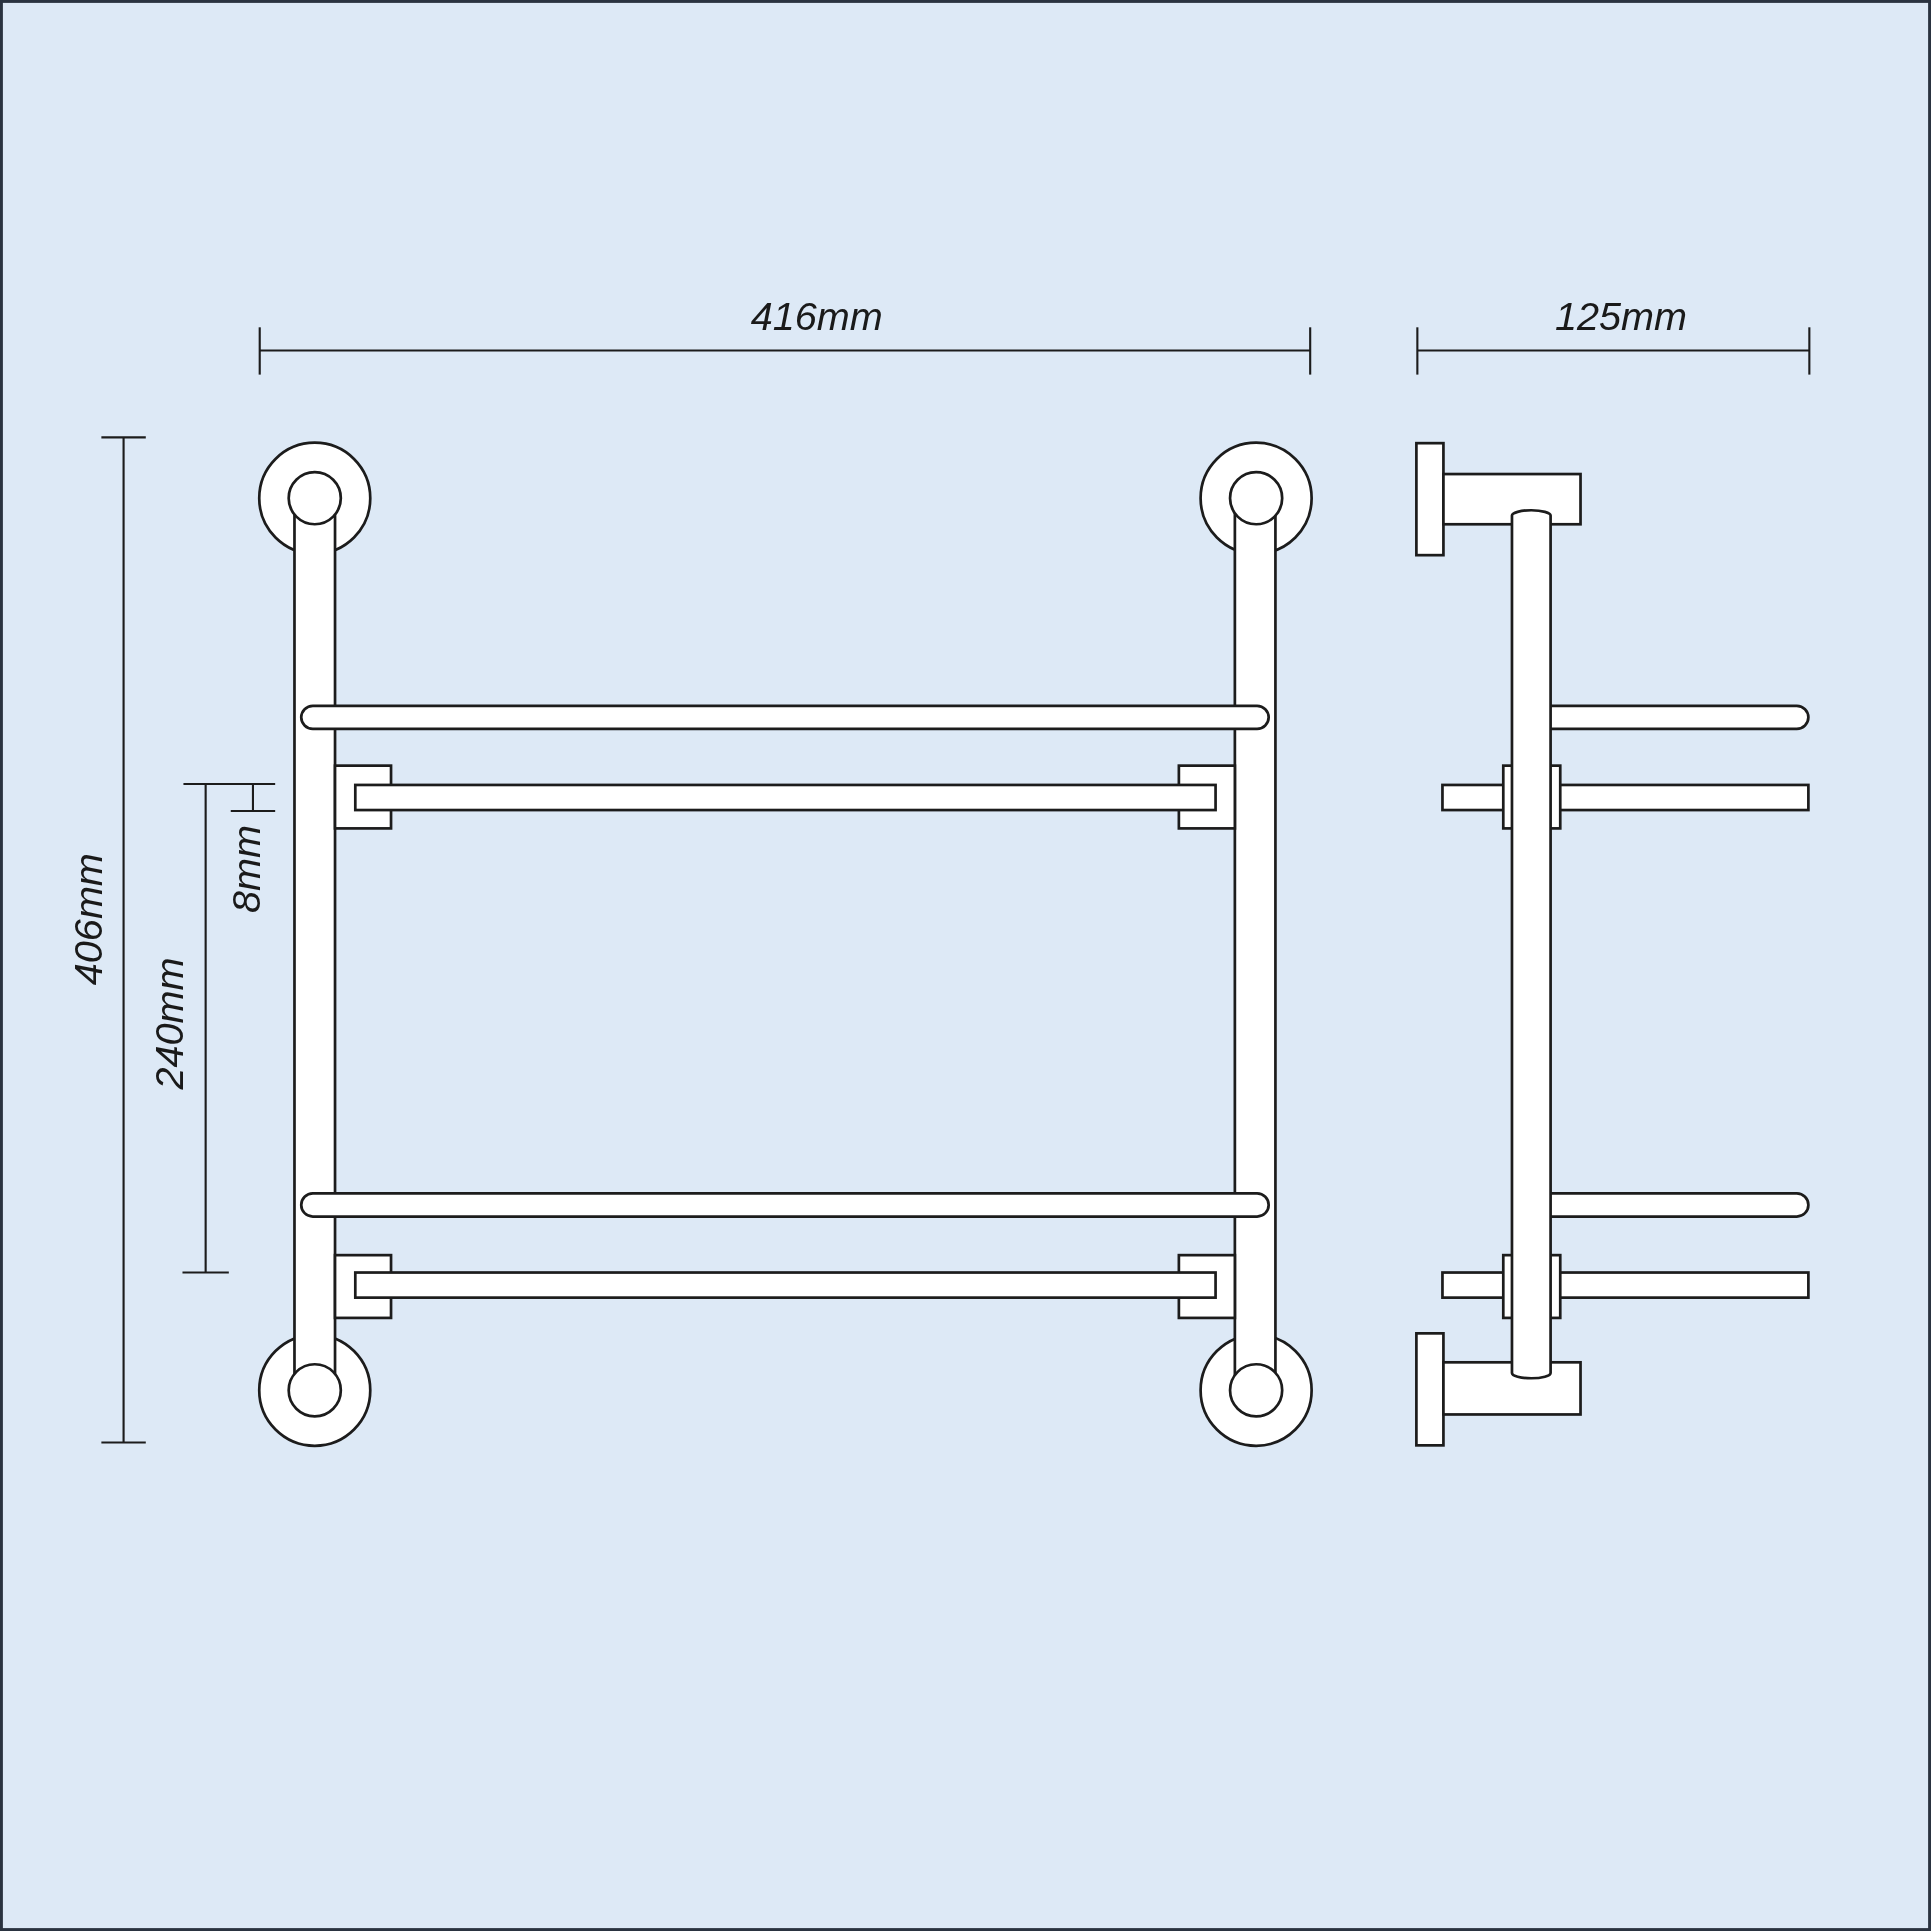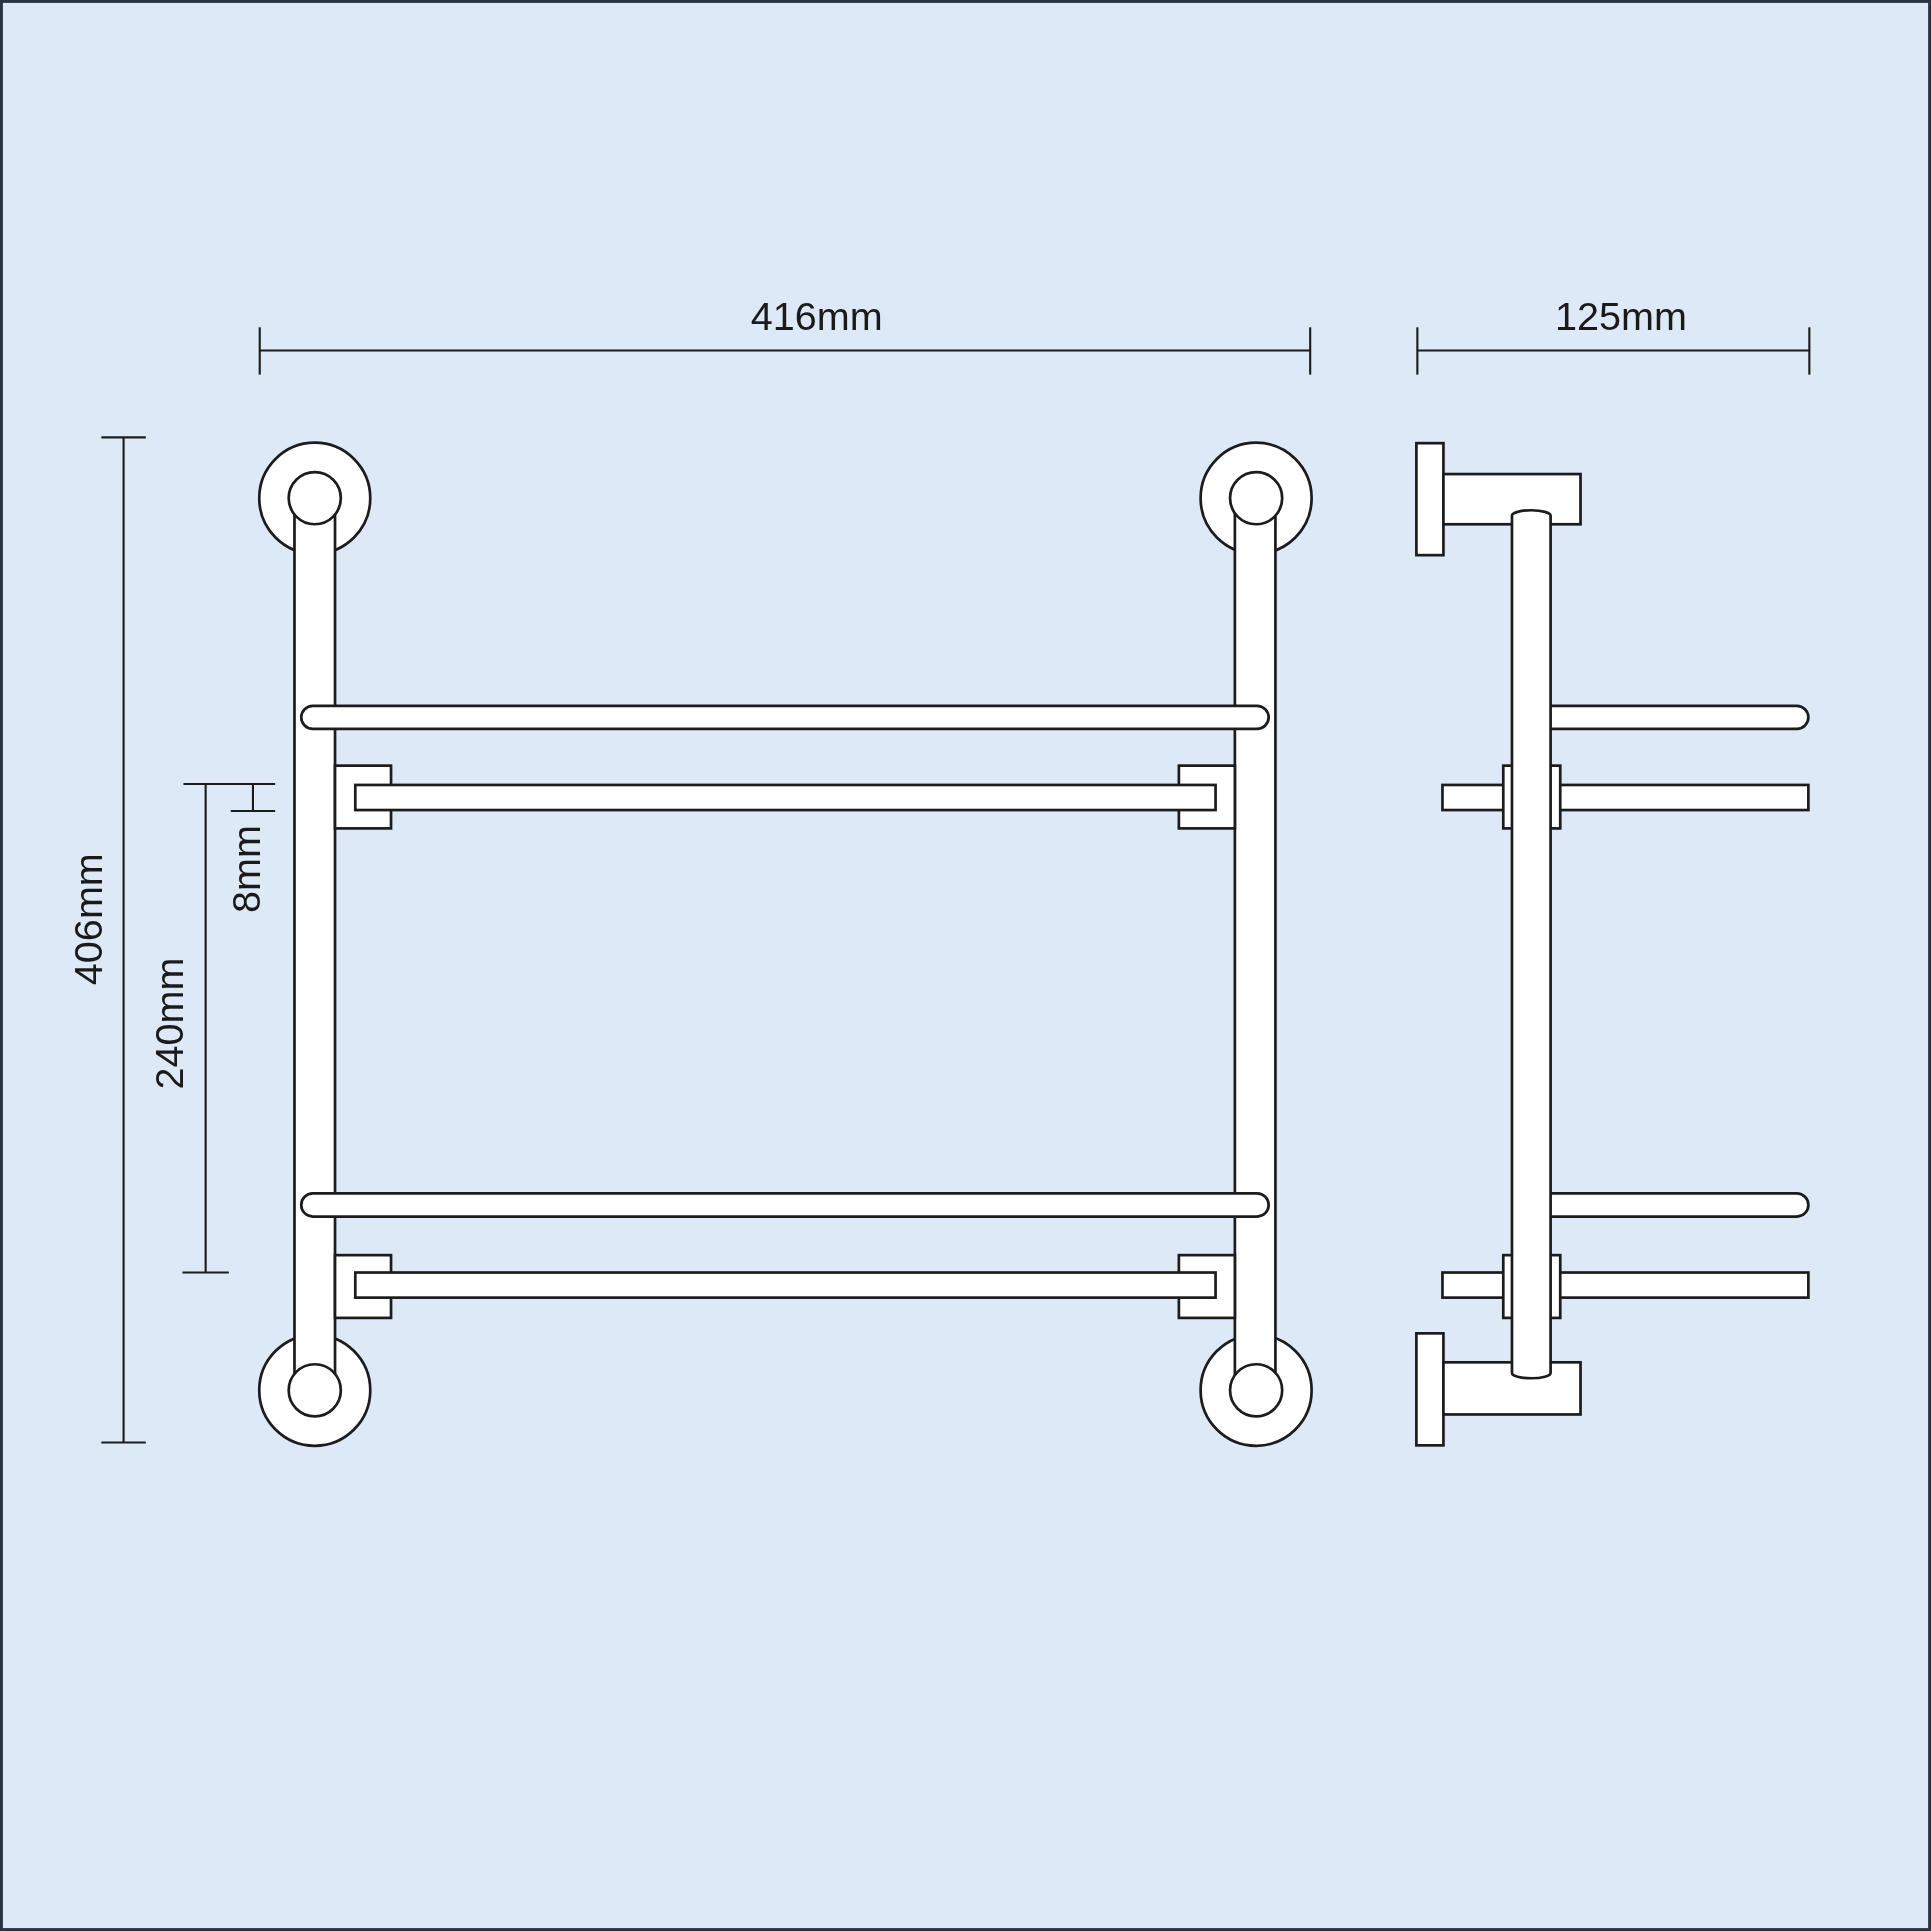--- a/index.html
+++ b/index.html
@@ -9,20 +9,21 @@
   body {
     width: 1931px;
     height: 1931px;
     background: #dde9f6;
     font-family: "Liberation Sans", sans-serif;
     overflow: hidden;
   }
   .drawing-wrap {
     width: 1931px;
     height: 1364px;
+    font-style: italic;
   }
   svg {
     display: block;
   }
   .shape {
     fill: #ffffff;
     stroke: #1c1c1c;
     stroke-width: 2.8;
   }
   .dimline {

